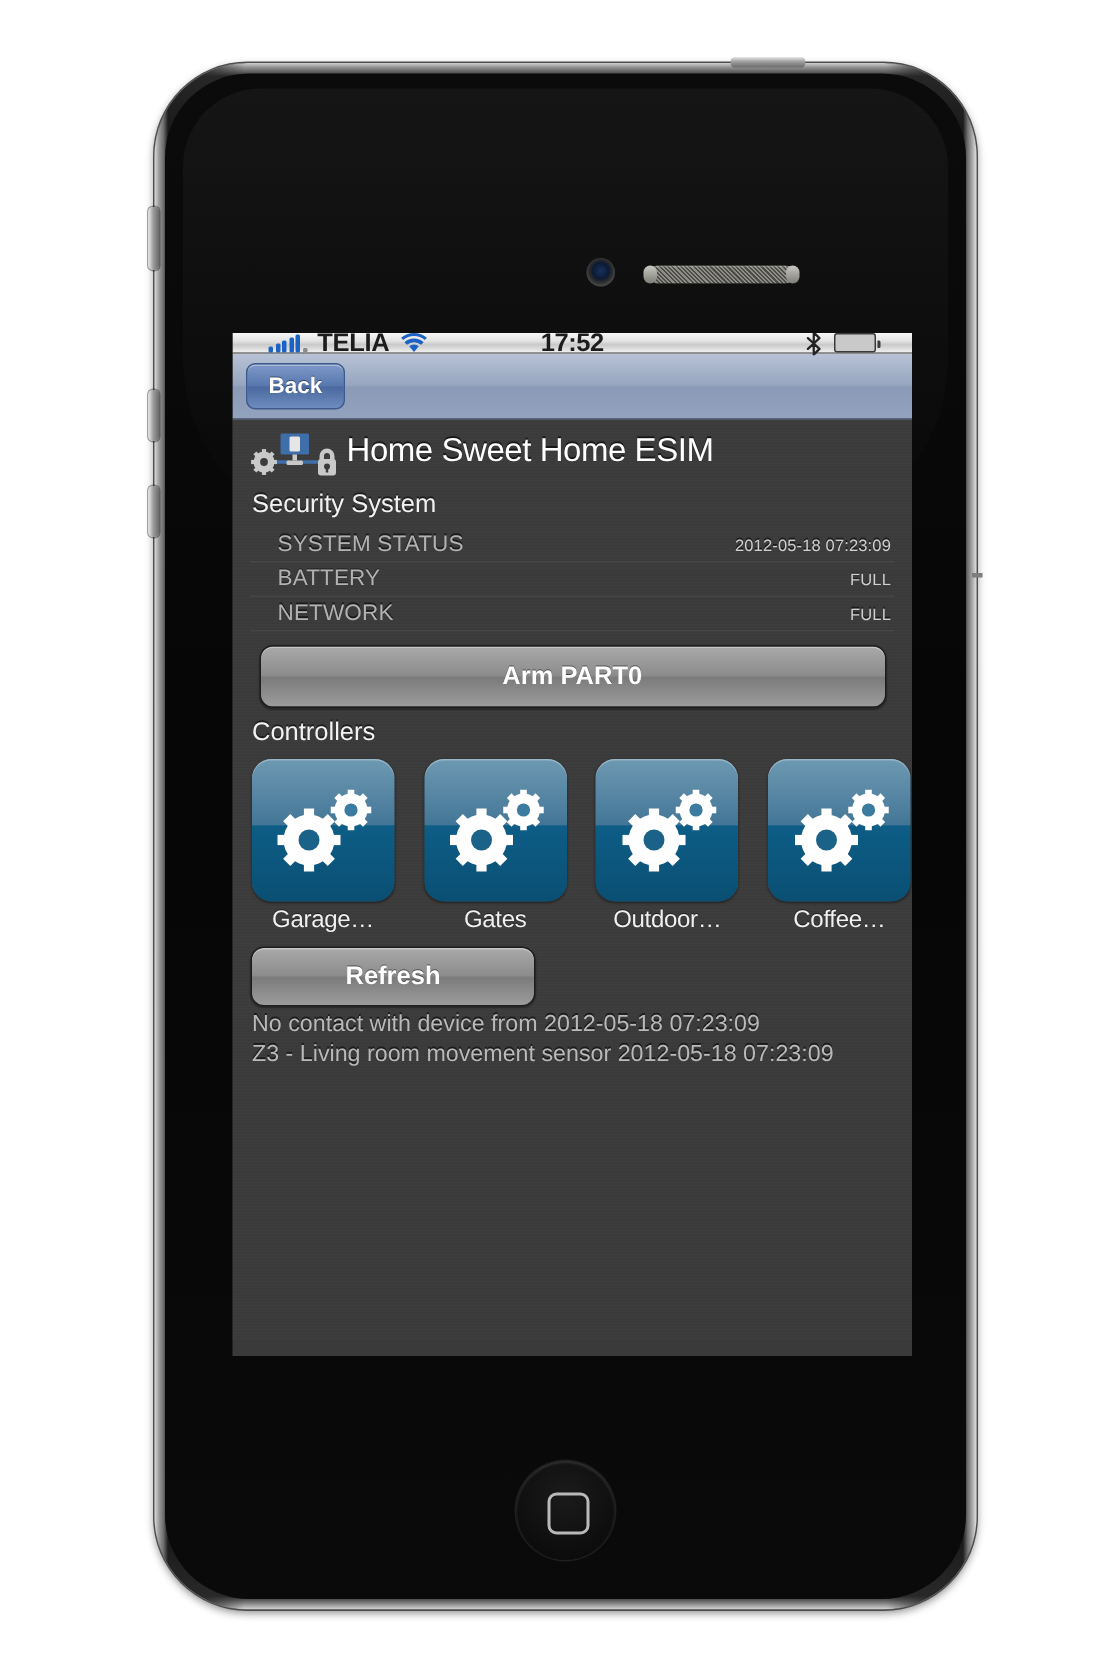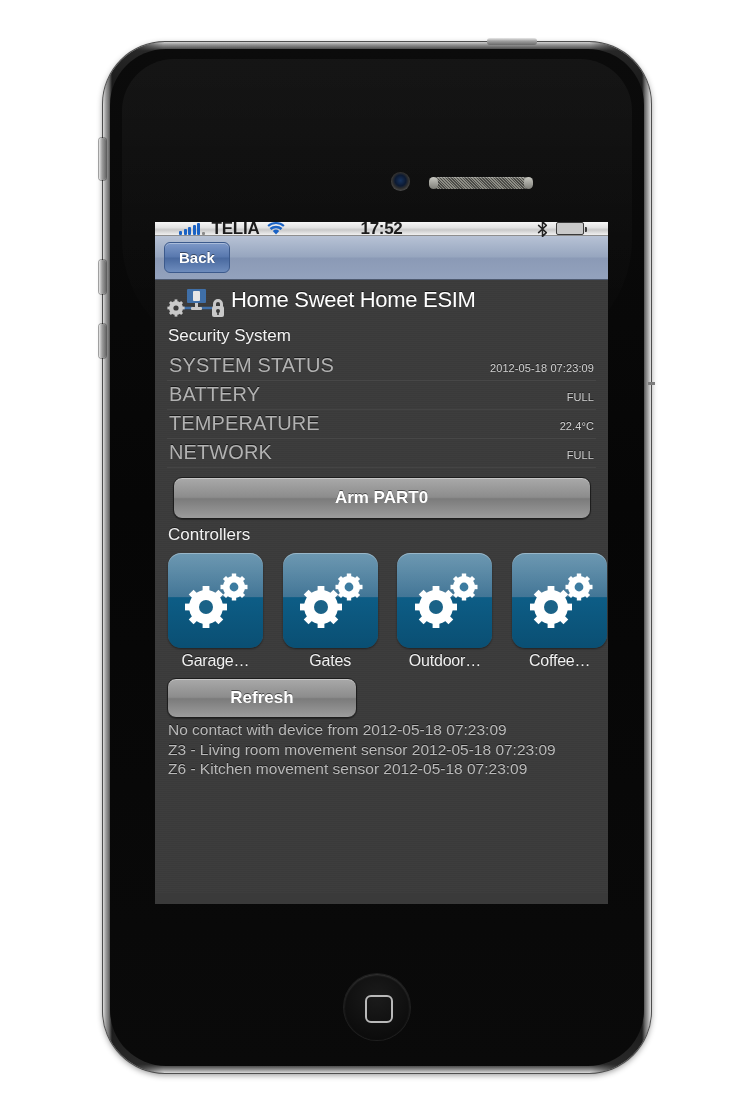--- a/index.html
+++ b/index.html
@@ -279,23 +279,24 @@
   }
   .status-row {
     display: flex;
     justify-content: space-between;
     align-items: baseline;
     padding: 2px 2px 3px 2px;
     border-bottom: 1px solid rgba(255,255,255,0.055);
   }
   .status-key {
     color: #b2b2b2;
-    font-size: 20px;
+    font-size: 15px;
     letter-spacing: 0.1px;
     text-shadow: 0 -1px 0 rgba(0,0,0,0.55);
+    margin-left: 16px;
   }
   .status-val {
     color: #cfcfcf;
     font-size: 11px;
     letter-spacing: 0.1px;
     text-shadow: 0 -1px 0 rgba(0,0,0,0.55);
   }
 
   .gray-button {
     display: block;
@@ -471,24 +472,20 @@
         <div class="status-table">
           <div class="status-row">
             <span class="status-key">SYSTEM STATUS</span>
             <span class="status-val">2012-05-18 07:23:09</span>
           </div>
           <div class="status-row">
             <span class="status-key">BATTERY</span>
             <span class="status-val">FULL</span>
           </div>
           <div class="status-row">
-            <span class="status-key">TEMPERATURE</span>
-            <span class="status-val">22.4°C</span>
-          </div>
-          <div class="status-row">
             <span class="status-key">NETWORK</span>
             <span class="status-val">FULL</span>
           </div>
         </div>
 
         <div class="gray-button btn-arm">Arm PART0</div>
 
         <div class="section-label">Controllers</div>
 
         <div class="controllers">
@@ -588,21 +585,20 @@
             <div class="controller-label">Coffee…</div>
           </div>
         </div>
 
         <div class="gray-button btn-refresh">Refresh</div>
 
 
         <div class="alarm-list">
           <div class="alarm-item">No contact with device from 2012-05-18 07:23:09</div>
           <div class="alarm-item">Z3 - Living room movement sensor 2012-05-18 07:23:09</div>
-          <div class="alarm-item">Z6 - Kitchen movement sensor 2012-05-18 07:23:09</div>
         </div>
 
       </div>
     </div>
 
     <div class="home-button">
       <div class="home-square"></div>
     </div>
   </div>
 </div>

